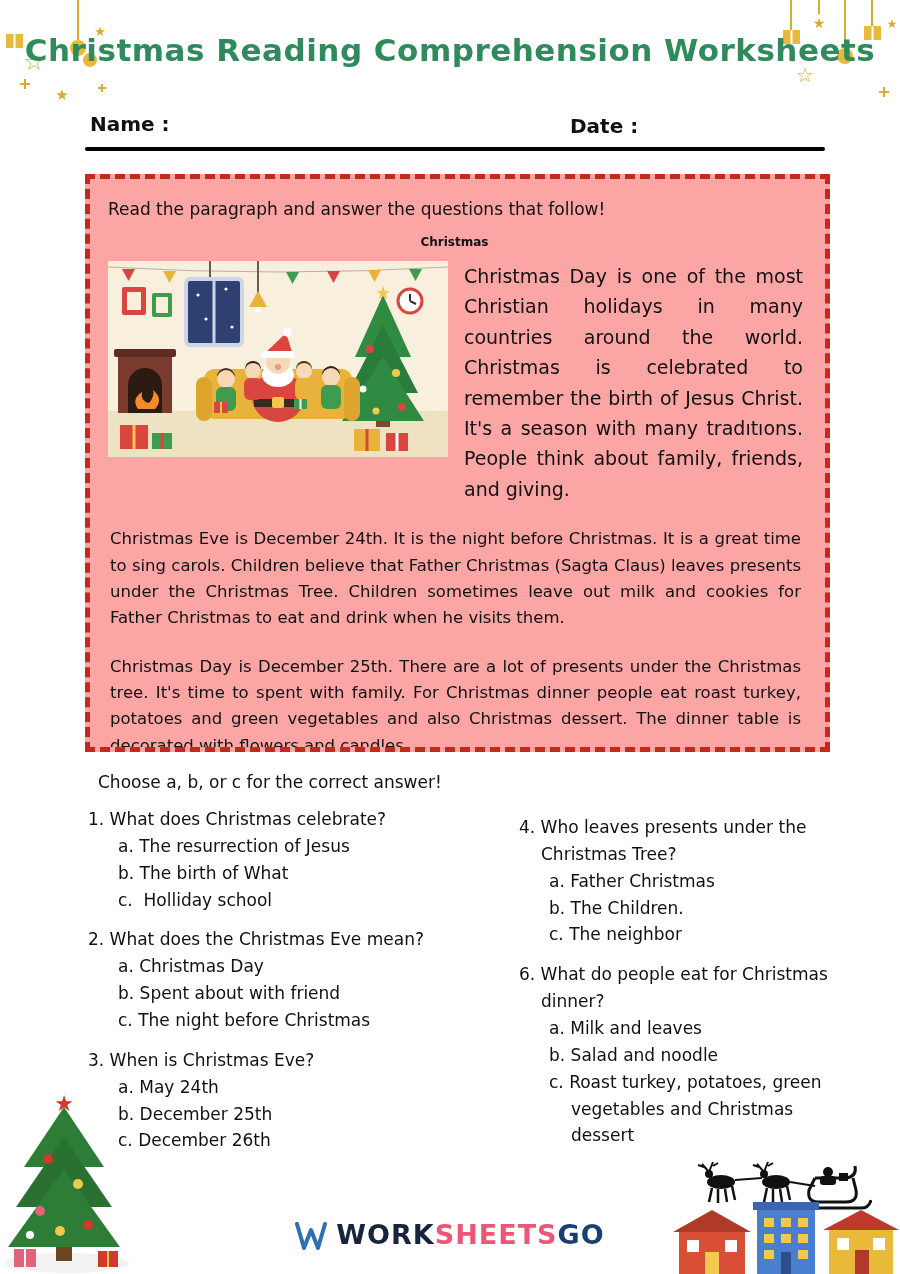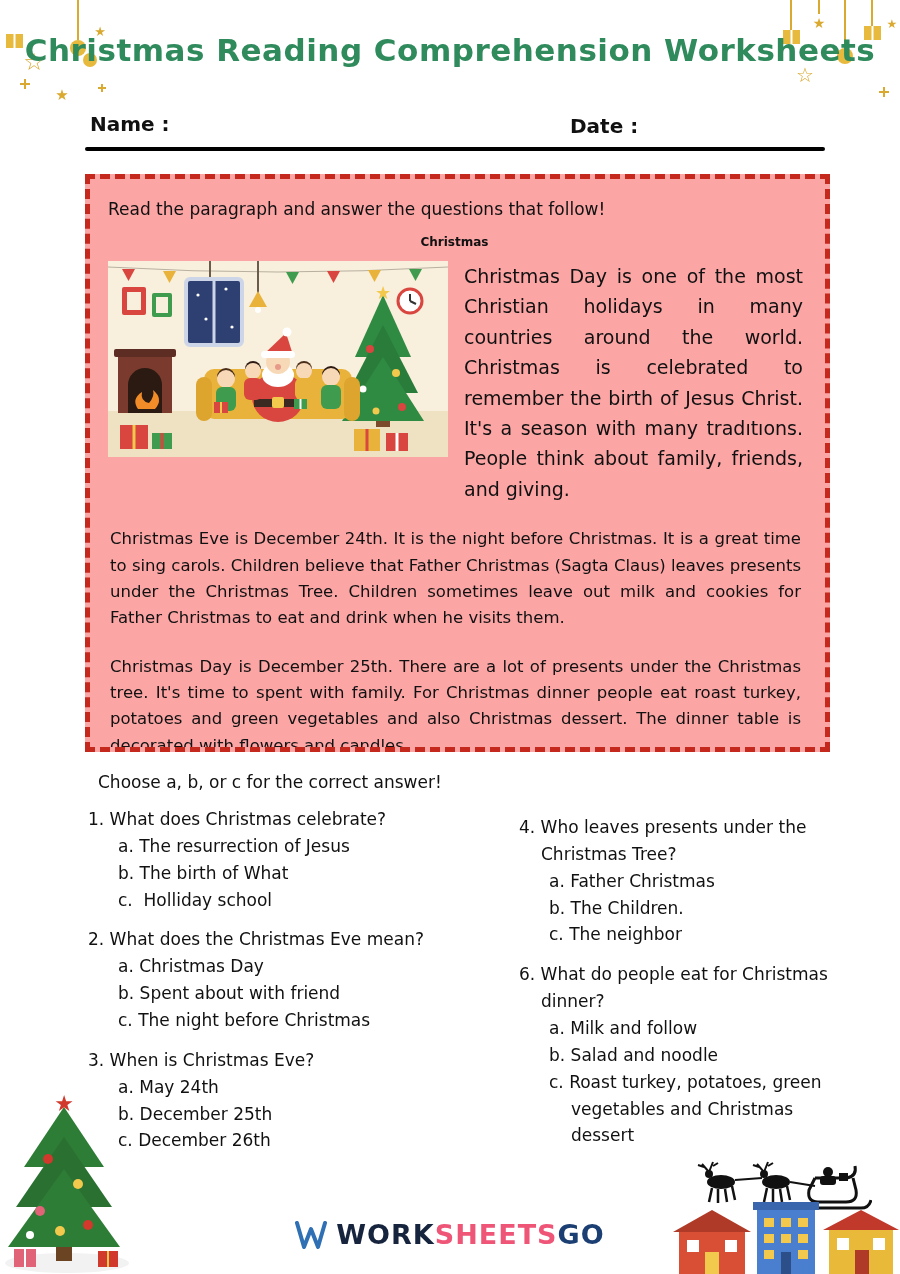--- a/index.html
+++ b/index.html
@@ -29,21 +29,21 @@
   .choose{position:absolute;top:772px;left:98px;font-size:17px;}
   .q-col{position:absolute;font-size:17px;line-height:1.58;}
   .q-col.left{top:806px;left:88px;width:378px;}
   .q-col.right{top:806px;left:519px;width:322px;margin-top:8px;}
   .q{margin-bottom:13px;}
   .q-label{padding-left:22px;text-indent:-22px;}
   .opt{padding-left:52px;text-indent:-22px;white-space:pre-wrap;}
 
   
   .brand{position:absolute;bottom:24px;left:0;width:100%;display:flex;justify-content:center;
-      align-items:center;gap:9px;font-weight:700;font-size:27px;letter-spacing:1px;}
+      align-items:flex-end;gap:9px;font-weight:700;font-size:27px;letter-spacing:1px;}
   .brand .work{color:#16243d;} .brand .sheets{color:#ee5577;} .brand .go{color:#1b3f72;}
 
   .deco{position:absolute;z-index:1;}
   .deco.tl{top:0;left:0;} .deco.tr{top:0;right:0;}
   .deco.tree{left:0;bottom:0;}
   .deco.sleigh{top:1160px;right:28px;}
   .deco.houses{right:0;bottom:0;}
 </style>
 </head>
 <body>
@@ -225,21 +225,21 @@
 
   <div class="q-col right">
     <div class="q">
       <div class="q-label">4. Who leaves presents under the Christmas Tree?</div>
       <div class="opt">a. Father Christmas</div>
       <div class="opt">b. The Children.</div>
       <div class="opt">c. The neighbor</div>
     </div>
     <div class="q">
       <div class="q-label">6. What do people eat for Christmas dinner?</div>
-      <div class="opt">a. Milk and follow</div>
+      <div class="opt">a. Milk and leaves</div>
       <div class="opt">b. Salad and noodle</div>
       <div class="opt">c. Roast turkey, potatoes, green vegetables and Christmas dessert</div>
     </div>
   </div>
 
   <svg class="deco tree" width="135" height="185" viewBox="0 0 135 185">
     <ellipse cx="67" cy="174" rx="62" ry="10" fill="#f2f2f2"></ellipse>
     <rect x="56" y="148" width="16" height="24" fill="#6b4423"></rect>
     <polygon points="64,18 24,78 104,78" fill="#2e7d36"></polygon>
     <polygon points="64,48 16,118 112,118" fill="#2a7031"></polygon>

